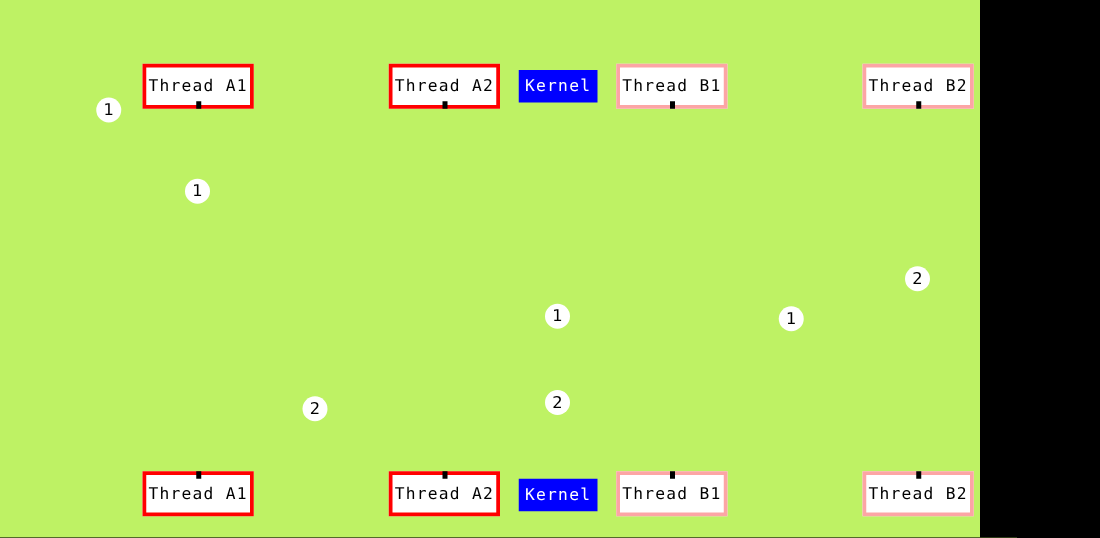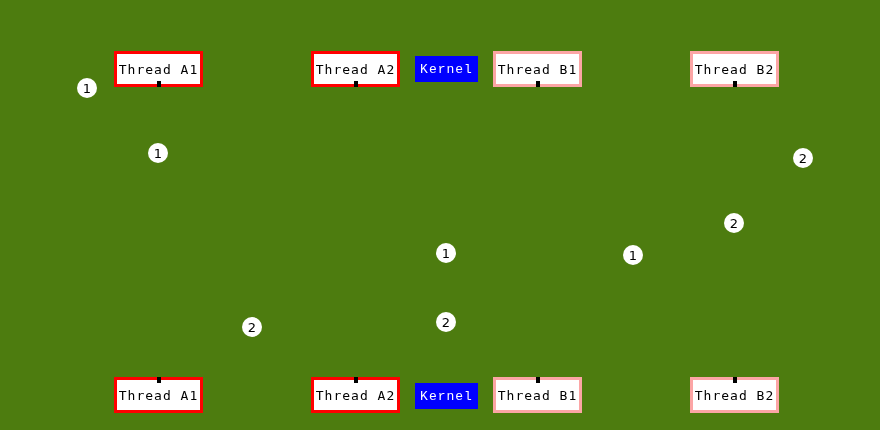--- a/index.html
+++ b/index.html
@@ -2,25 +2,26 @@
 <html><head>
 <meta charset="utf-8">
 <style>
   html, body {
     margin: 0;
     padding: 0;
     background: #000000;
   }
   .canvas {
     position: relative;
-    width: 880px;
+    width: 768px;
     height: 430px;
-    background: #4d7c0f;
+    background: #bef264;
     overflow: hidden;
     font-family: "DejaVu Sans Mono", monospace;
+    padding-left: 16px;
   }
   .node {
     position: absolute;
     box-sizing: border-box;
     display: flex;
     align-items: center;
     justify-content: center;
     font-size: 13px;
     letter-spacing: 1px;
     white-space: nowrap;
@@ -32,21 +33,20 @@
   }
   .node.blue {
     background: #ffffff;
     color: #000000;
     border: 3px solid #fca5a5;
   }
   .node.kernel {
     background: #0000ff;
     color: #ffffff;
     border: none;
-    font-family: Liberation Mono, monospace;
   }
   .notch {
     position: absolute;
     left: 50%;
     margin-left: -2px;
     width: 4px;
     height: 6px;
     background: #000000;
   }
   .notch.top { top: -3px; }

